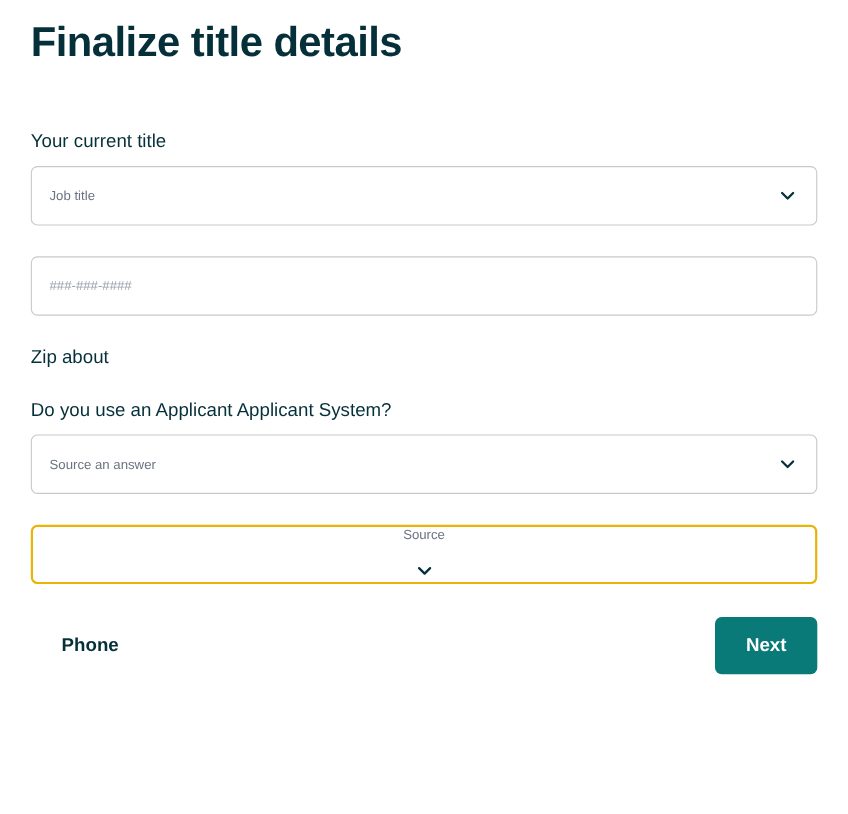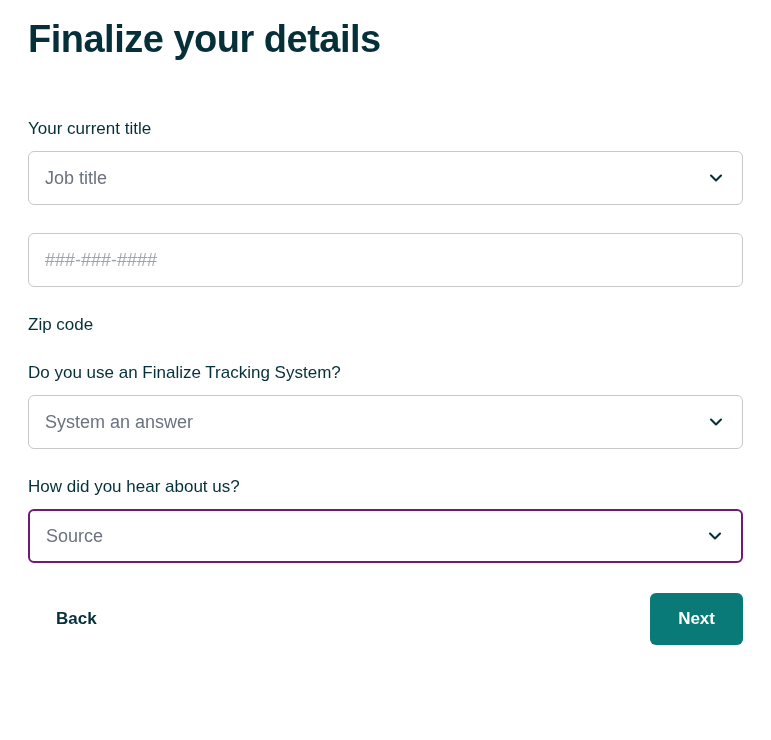--- a/index.html
+++ b/index.html
@@ -30,40 +30,41 @@
       color: #05303a;
       margin-bottom: 12px;
     }
     .form-input,
     .form-select {
       width: 100%;
       height: 54px;
       padding: 0 16px;
       border: 1px solid #c9c9c9;
       border-radius: 6px;
-      font-size: 18px;
+      font-size: 12px;
       color: #6b7280;
       background: #ffffff;
       display: flex;
       align-items: center;
       justify-content: space-between;
       cursor: pointer;
     }
     .form-input {
       cursor: text;
     }
     .form-input::placeholder {
       color: #9ca3af;
     }
     input.form-input {
       display: block;
       font-family: inherit;
     }
     .form-select.focused {
-      border: 2px solid #701a75;
+      border: 2px solid #eab308;
+      flex-direction: column;
     }
     .select-text {
       color: #6b7280;
     }
     .chevron {
       display: inline-flex;
       align-items: center;
       justify-content: center;
     }
     .button-row {
@@ -88,62 +89,61 @@
       font-weight: 700;
       border: none;
       border-radius: 6px;
       padding: 16px 28px;
       cursor: pointer;
     }
   </style>
 </head>
 <body>
 
-<h1 class="page-title">Finalize your details</h1>
+<h1 class="page-title">Finalize title details</h1>
 
 <div class="form-group">
   <label class="form-label">Your current title</label>
   <div class="form-select">
     <span class="select-text">Job title</span>
     <span class="chevron">
       <svg width="20" height="20" viewBox="0 0 24 24" fill="none" stroke="#05303a" stroke-width="2.5" stroke-linecap="round" stroke-linejoin="round">
           <polyline points="6 9 12 15 18 9"></polyline>
         </svg>
     </span>
   </div>
 </div>
 
 <div class="form-group">
   <input type="text" class="form-input" placeholder="###-###-####" style="">
 </div>
 
 <div class="form-group">
-  <label class="form-label">Zip code</label>
+  <label class="form-label">Zip about</label>
 </div>
 
 <div class="form-group">
-  <label class="form-label">Do you use an Finalize Tracking System?</label>
+  <label class="form-label">Do you use an Applicant Applicant System?</label>
   <div class="form-select">
-    <span class="select-text">System an answer</span>
+    <span class="select-text">Source an answer</span>
     <span class="chevron">
       <svg width="20" height="20" viewBox="0 0 24 24" fill="none" stroke="#05303a" stroke-width="2.5" stroke-linecap="round" stroke-linejoin="round">
           <polyline points="6 9 12 15 18 9"></polyline>
         </svg>
     </span>
   </div>
 </div>
 
 <div class="form-group">
-  <label class="form-label">How did you hear about us?</label>
   <div class="form-select focused">
     <span class="select-text">Source</span>
     <span class="chevron">
       <svg width="20" height="20" viewBox="0 0 24 24" fill="none" stroke="#05303a" stroke-width="2.5" stroke-linecap="round" stroke-linejoin="round">
           <polyline points="6 9 12 15 18 9"></polyline>
         </svg>
     </span>
   </div>
 </div>
 
 <div class="button-row">
-  <button class="btn-back">Back</button>
+  <button class="btn-back">Phone</button>
   <button class="btn-next">Next</button>
 </div>
 
 </body></html>

